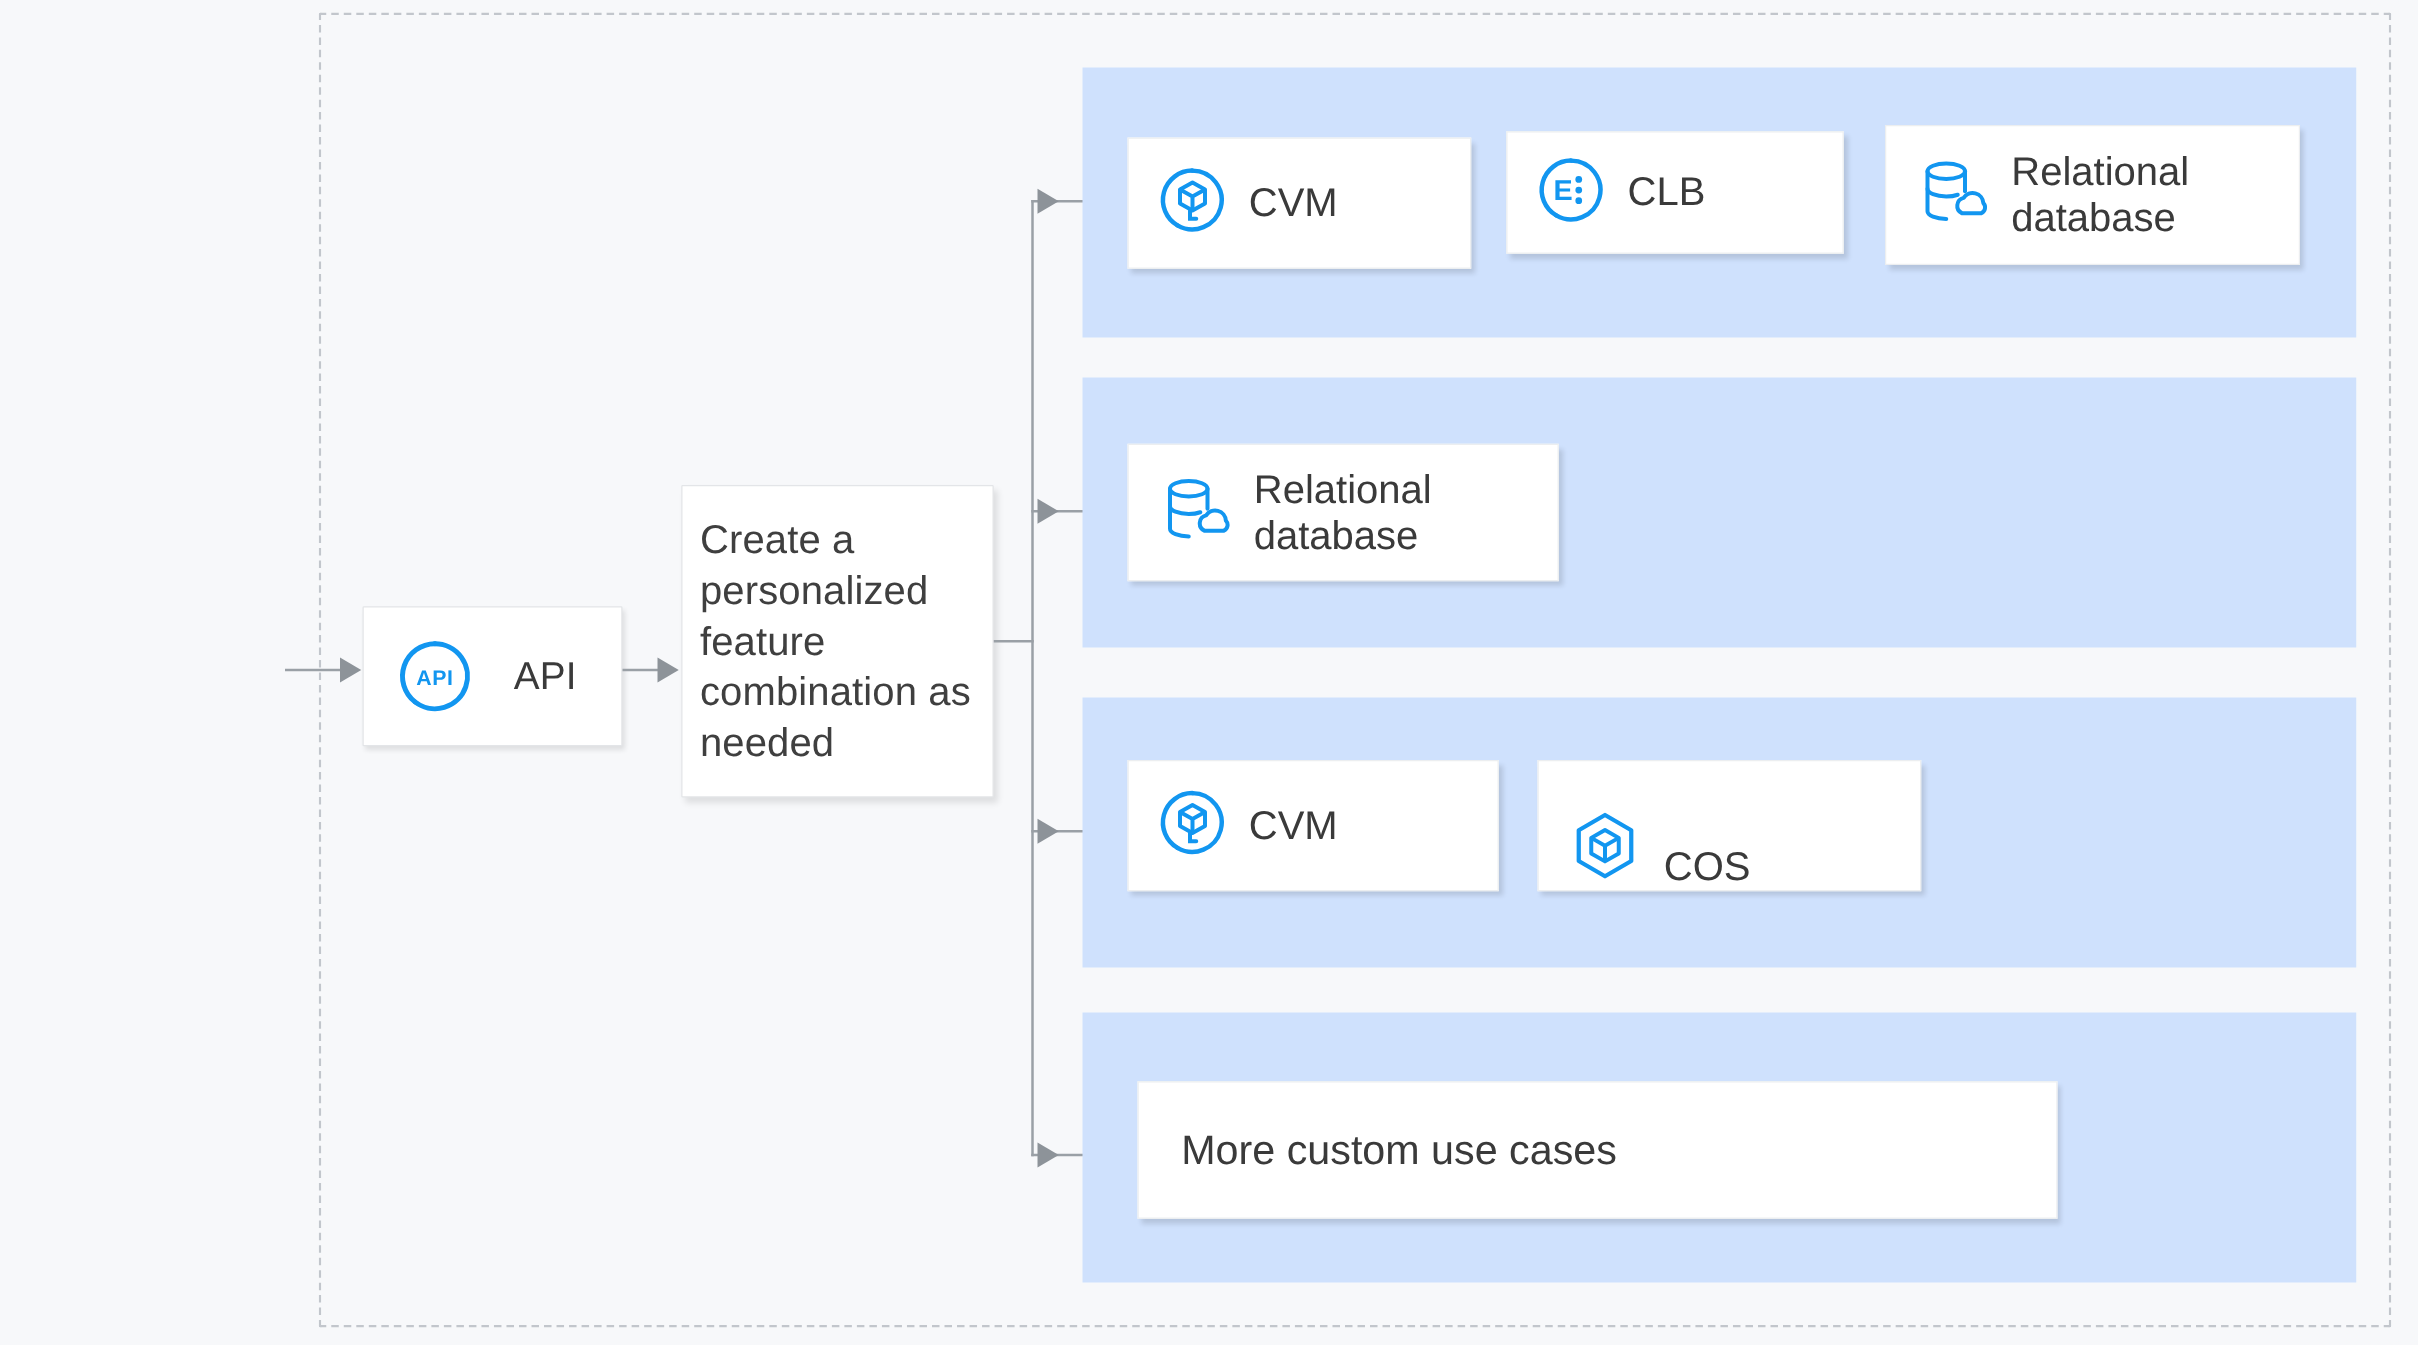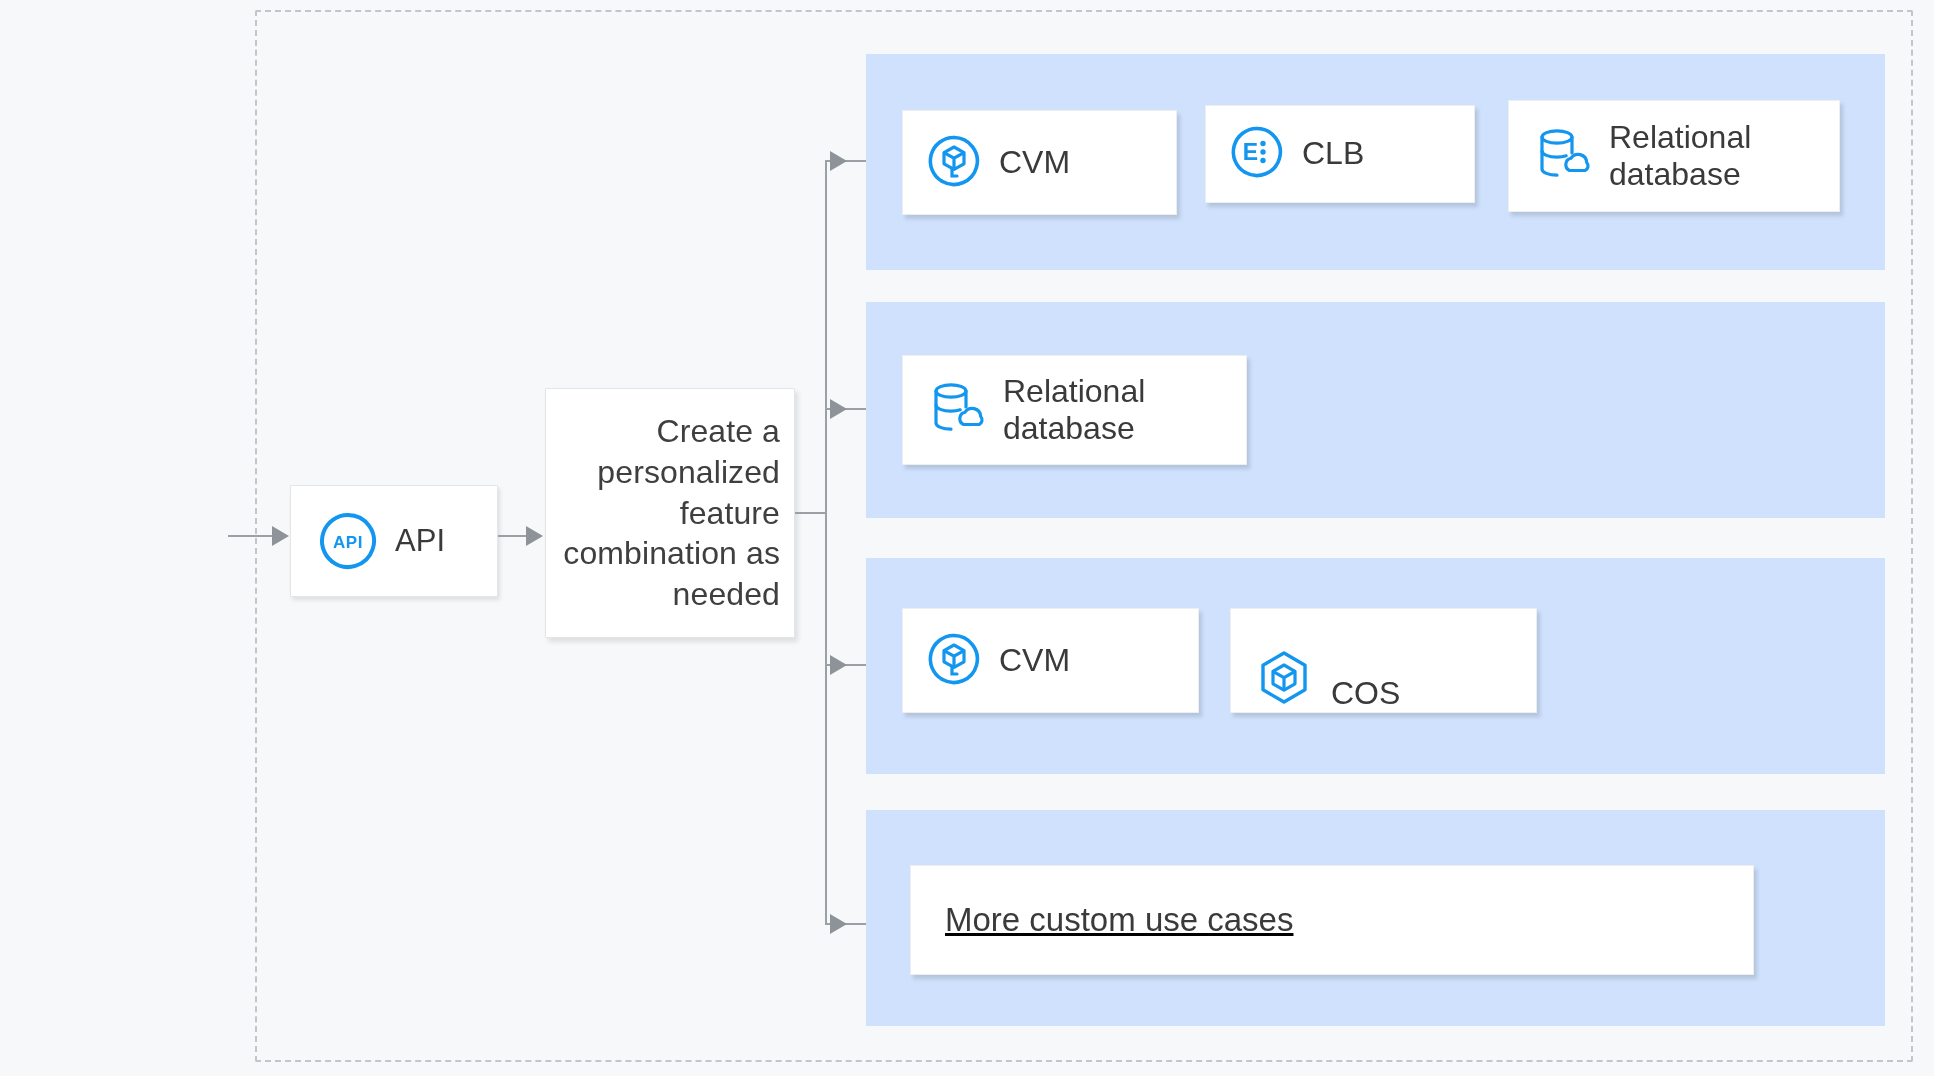--- a/index.html
+++ b/index.html
@@ -56,29 +56,29 @@
     letter-spacing: 0.1px;
   }
 
   
   #user-node {
     left: 18px; top: 494px; width: 210px; height: 102px;
     padding-left: 22px; gap: 12px;
   }
   #api-node {
     left: 290px; top: 485px; width: 208px; height: 112px;
-    padding-left: 26px; gap: 16px;
+    padding-left: 26px; gap: 32px;
   }
   #combo-node {
     left: 545px; top: 388px; width: 250px; height: 250px;
     box-shadow: 3px 4px 5px rgba(0,0,0,0.10);
     align-items: center; justify-content: center;
   }
   #combo-node .lbl {
-    text-align: right;
+    text-align: left;
     font-size: 32px;
     line-height: 1.28;
     color: #3f3f3f;
     padding: 0 14px;
   }
 
   
   .band {
     position: absolute;
     left: 866px;
@@ -118,21 +118,21 @@
 
   
   #chip-rdb-2  { left: 902px;  top: 355px; width: 345px; height: 110px; }
   #chip-scf    { left: 1277px; top: 358px; width: 390px; height: 104px; }
 
   
   #chip-cvm-2  { left: 902px;  top: 608px; width: 297px; height: 105px; }
   #chip-cos    { left: 1230px; top: 608px; width: 307px; height: 105px; align-items: flex-end; }
 
   
-  #chip-more   { left: 910px;  top: 865px; width: 844px; height: 110px; text-decoration: underline; }
+  #chip-more   { left: 910px;  top: 865px; width: 736px; height: 110px; }
 
   
   .conn { position: absolute; background: #9aa0a6; }
   .conn-h { height: 2px; }
   .conn-v { width: 2px; }
 
   .arrow-head {
     position: absolute;
     width: 0; height: 0;
     border-top: 10px solid transparent;

